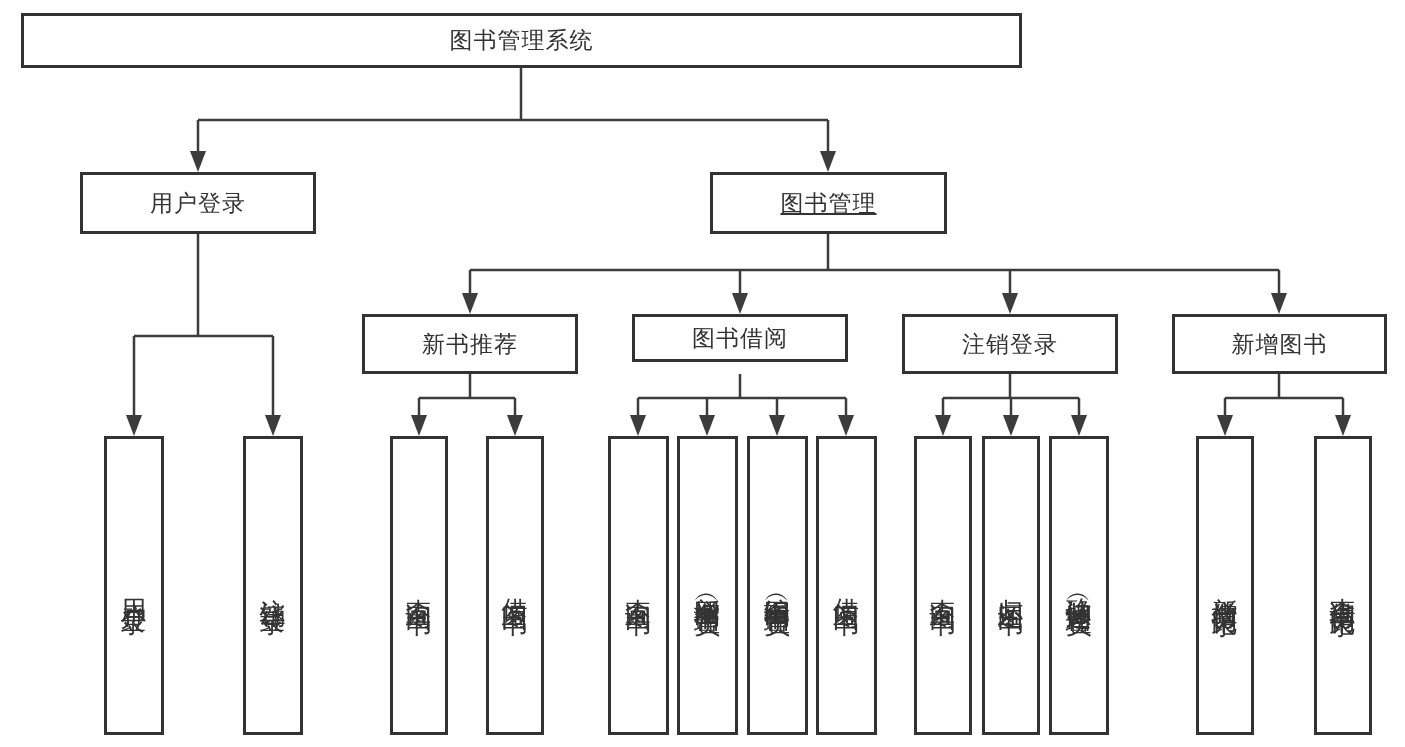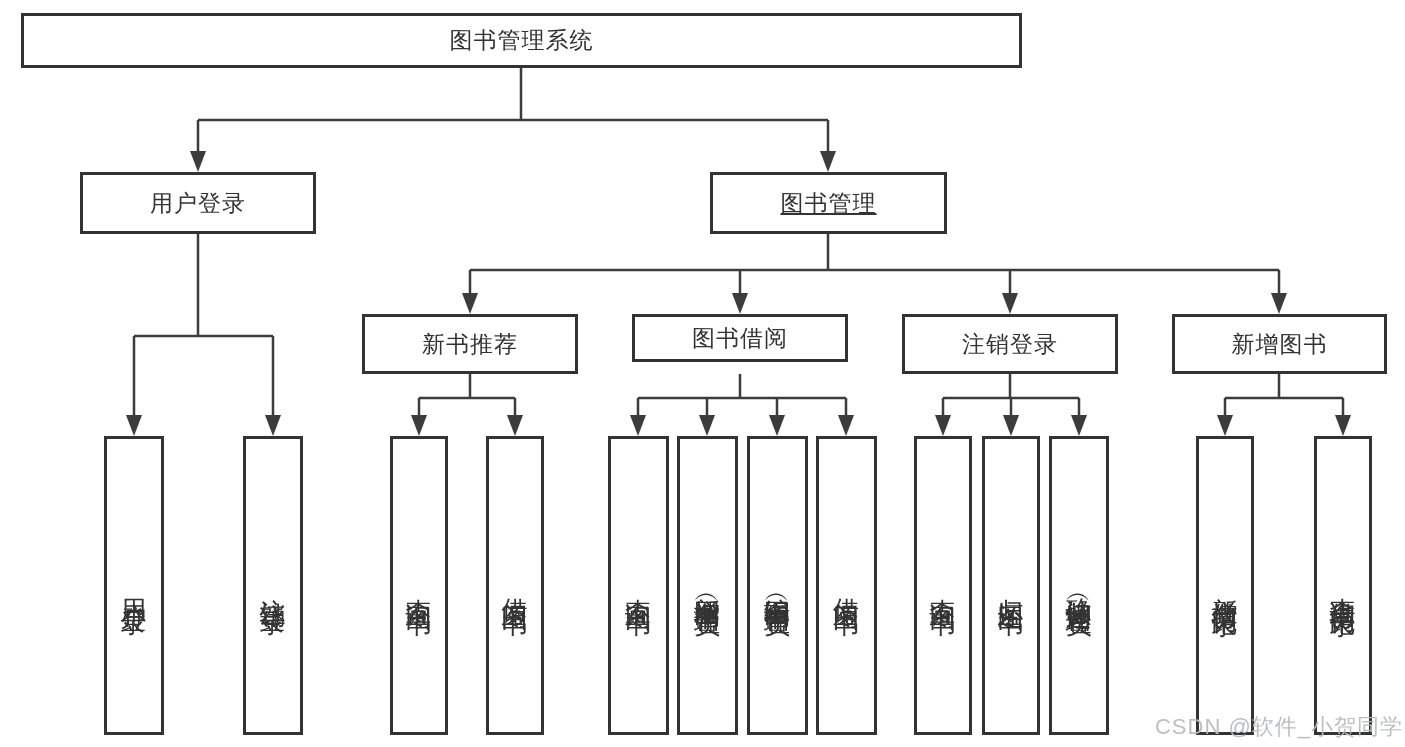--- a/index.html
+++ b/index.html
@@ -162,15 +162,14 @@
     <span>确认归还（管理员）</span>
   </div>
 
   <div class="box v" style="left:1196px; top:436px; width:58px; height:299px; letter-spacing:3px;">
     <span>新增借阅记录</span>
   </div>
   <div class="box v" style="left:1314px; top:436px; width:58px; height:299px; letter-spacing:3px;">
     <span>查询借阅记录</span>
   </div>
 
-  <div class="watermark">CSDN @软件_小贺同学</div>
 
 </div>
 
 </body></html>

